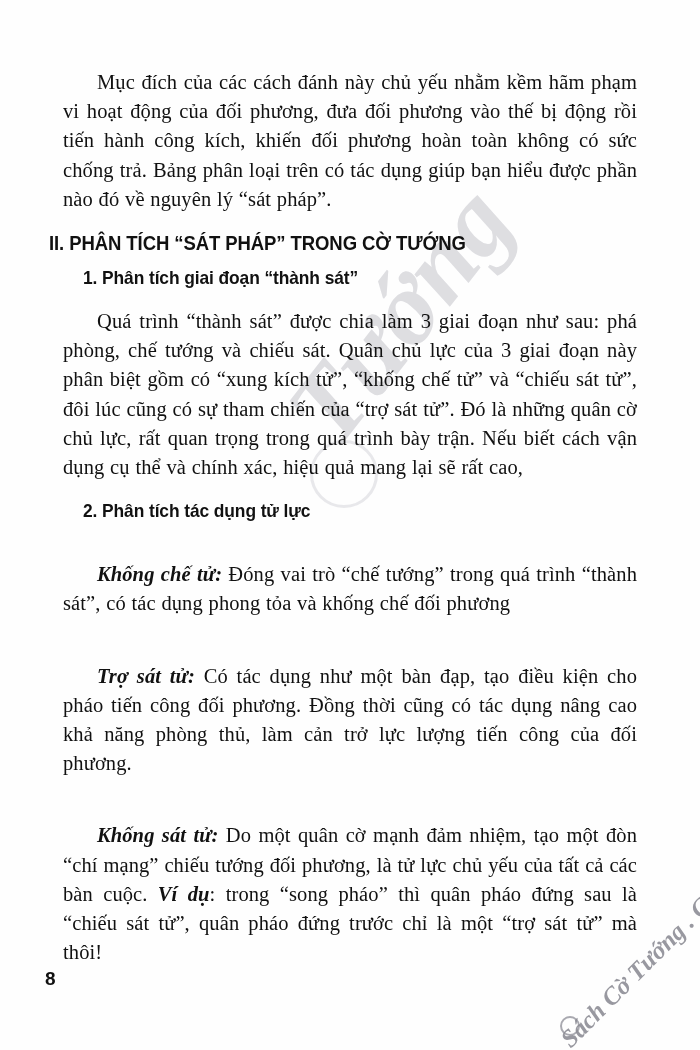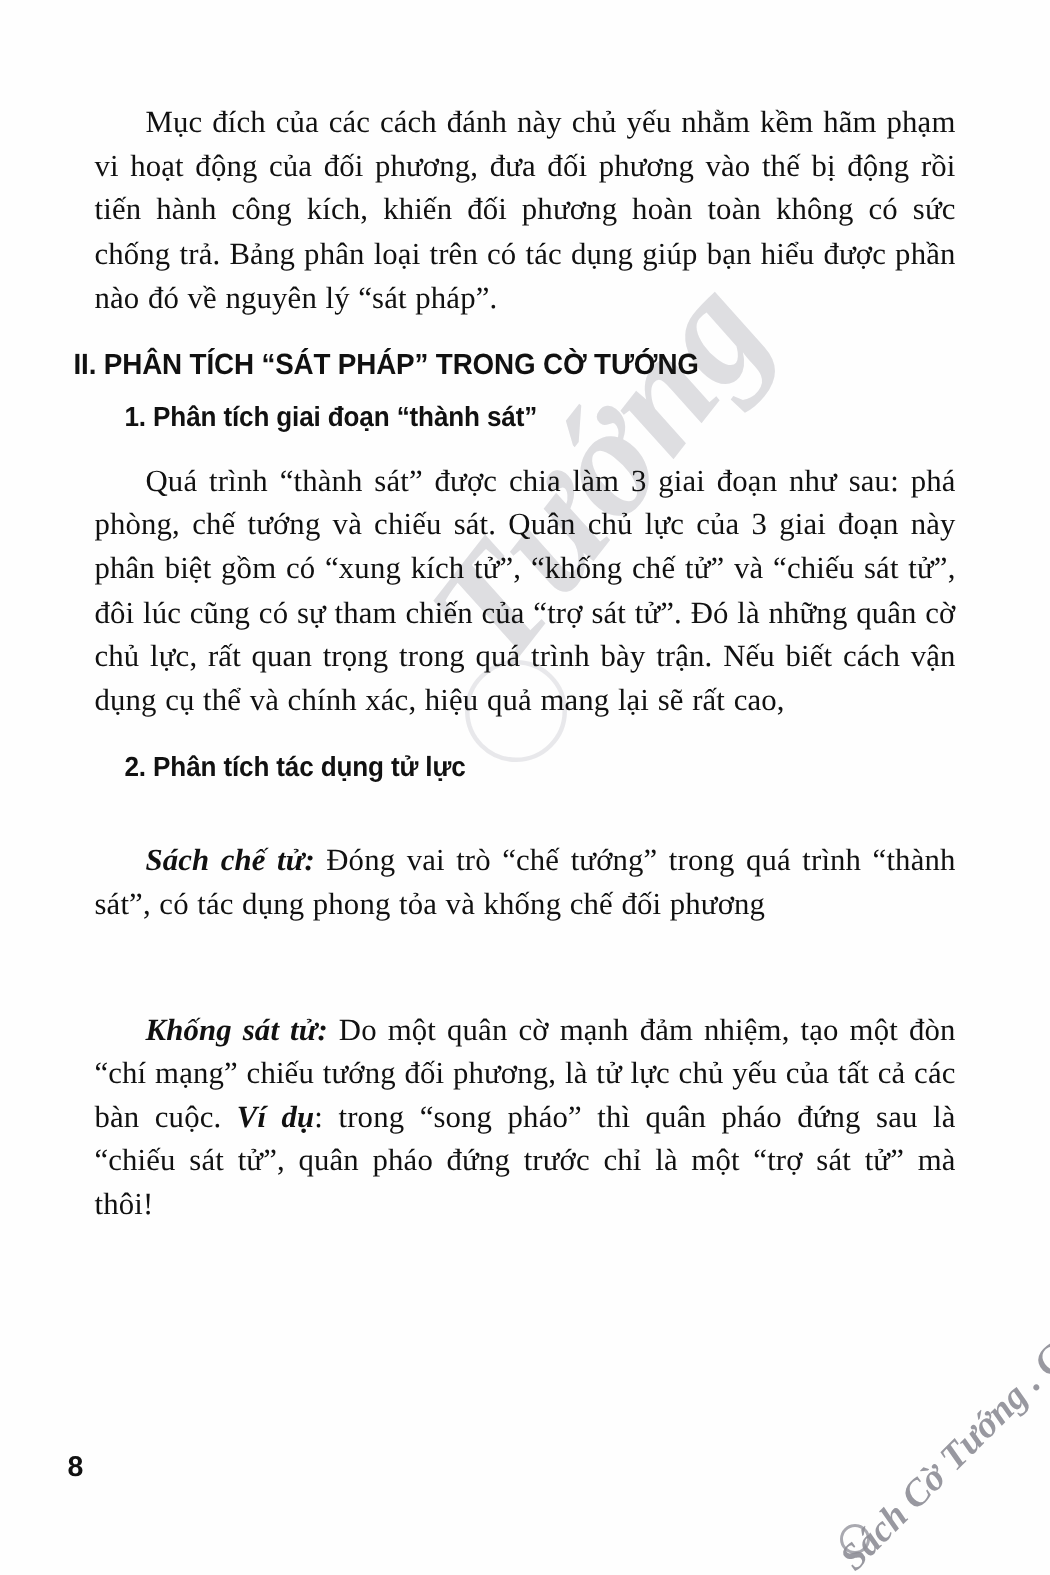--- a/index.html
+++ b/index.html
@@ -162,25 +162,28 @@
     <p class="body">Quá trình “thành sát” được chia làm 3 giai đoạn như sau: phá phòng, chế tướng và chiếu sát. Quân chủ lực của 3 giai đoạn này phân biệt gồm có “xung kích tử”, “khống chế tử” và “chiếu sát tử”, đôi lúc cũng có sự tham chiến của “trợ sát tử”. Đó là những quân cờ chủ lực, rất quan trọng trong quá trình bày trận. Nếu biết cách vận dụng cụ thể và chính xác, hiệu quả mang lại sẽ rất cao,</p>
 
     <h3 class="sub">2. Phân tích tác dụng tử lực</h3>
 
     <div class="gap-sm"></div>
 
 
     <div class="gap-md"></div>
 
     <p class="body">
-      <span class="term">Sách chế tử:</span><span> Đóng vai trò “chế tướng” trong quá trình “thành sát”, có tác dụng phong tỏa và khống chế đối phương</span>
+      <span class="term">Khống chế tử:</span><span> Đóng vai trò “chế tướng” trong quá trình “thành sát”, có tác dụng phong tỏa và khống chế đối phương</span>
     </p>
 
     <div class="gap-md"></div>
 
+    <p class="body">
+      <span class="term">Trợ sát tử:</span><span> Có tác dụng như một bàn đạp, tạo điều kiện cho pháo tiến công đối phương. Đồng thời cũng có tác dụng nâng cao khả năng phòng thủ, làm cản trở lực lượng tiến công của đối phương.</span>
+    </p>
 
     <div class="gap-md"></div>
 
     <p class="body">
       <span class="term">Khống sát tử:</span><span> Do một quân cờ mạnh đảm nhiệm, tạo một đòn “chí mạng” chiếu tướng đối phương, là tử lực chủ yếu của tất cả các bàn cuộc. </span><span class="term">Ví dụ</span><span>: trong “song pháo” thì quân pháo đứng sau là “chiếu sát tử”, quân pháo đứng trước chỉ là một “trợ sát tử” mà thôi!</span>
     </p>
 
   </div>
 
   <div class="folio">8</div>

